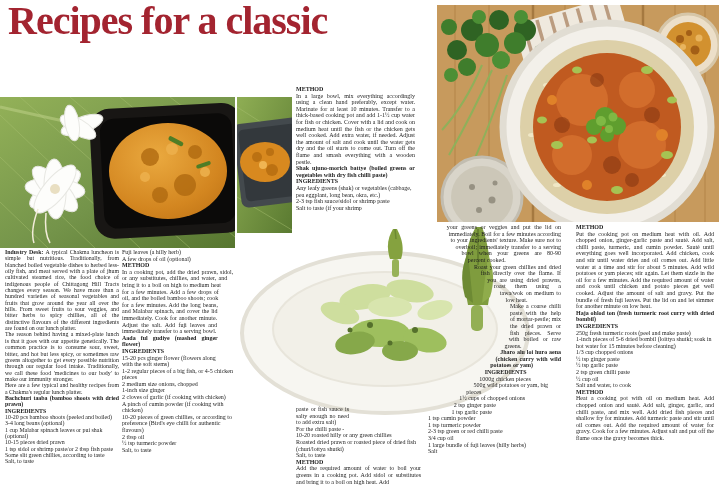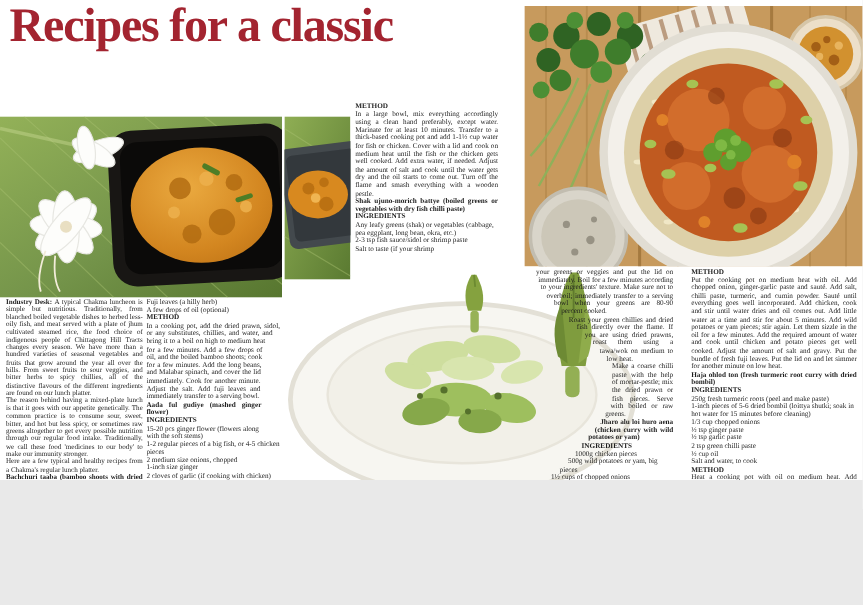--- a/index.html
+++ b/index.html
@@ -1,16 +1,16 @@
 <!DOCTYPE html>
 <html><head>
 <meta charset="utf-8">
 <style>
   html,body{margin:0;padding:0;background:#e9e9e9;}
-  #page{position:relative;width:719px;height:400px;background:#ffffff;overflow:hidden;
+  #page{position:relative;width:719px;height:504px;background:#ffffff;overflow:hidden;
         font-family:"Liberation Serif","DejaVu Serif",serif;color:#1d1d1d;}
   
   #headline{position:absolute;left:8px;top:-2px;width:445px;
             font-weight:700;font-size:40px;line-height:46px;color:#a32430;letter-spacing:-1px;}
   
   .photo{position:absolute;display:block;}
   
   .col{position:absolute;font-size:6px;line-height:6.6px;text-align:justify;overflow:hidden;}
   #col1{left:5px;top:249px;width:114px;height:255px;font-size:5.9px;line-height:6.35px;}
   #col2{left:122px;top:249px;width:121px;height:255px;}

